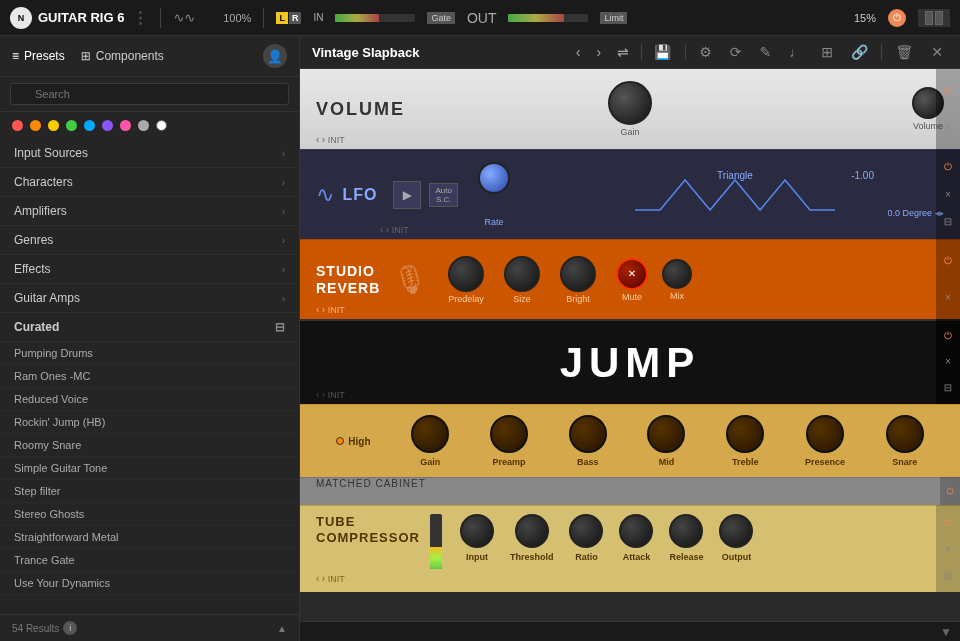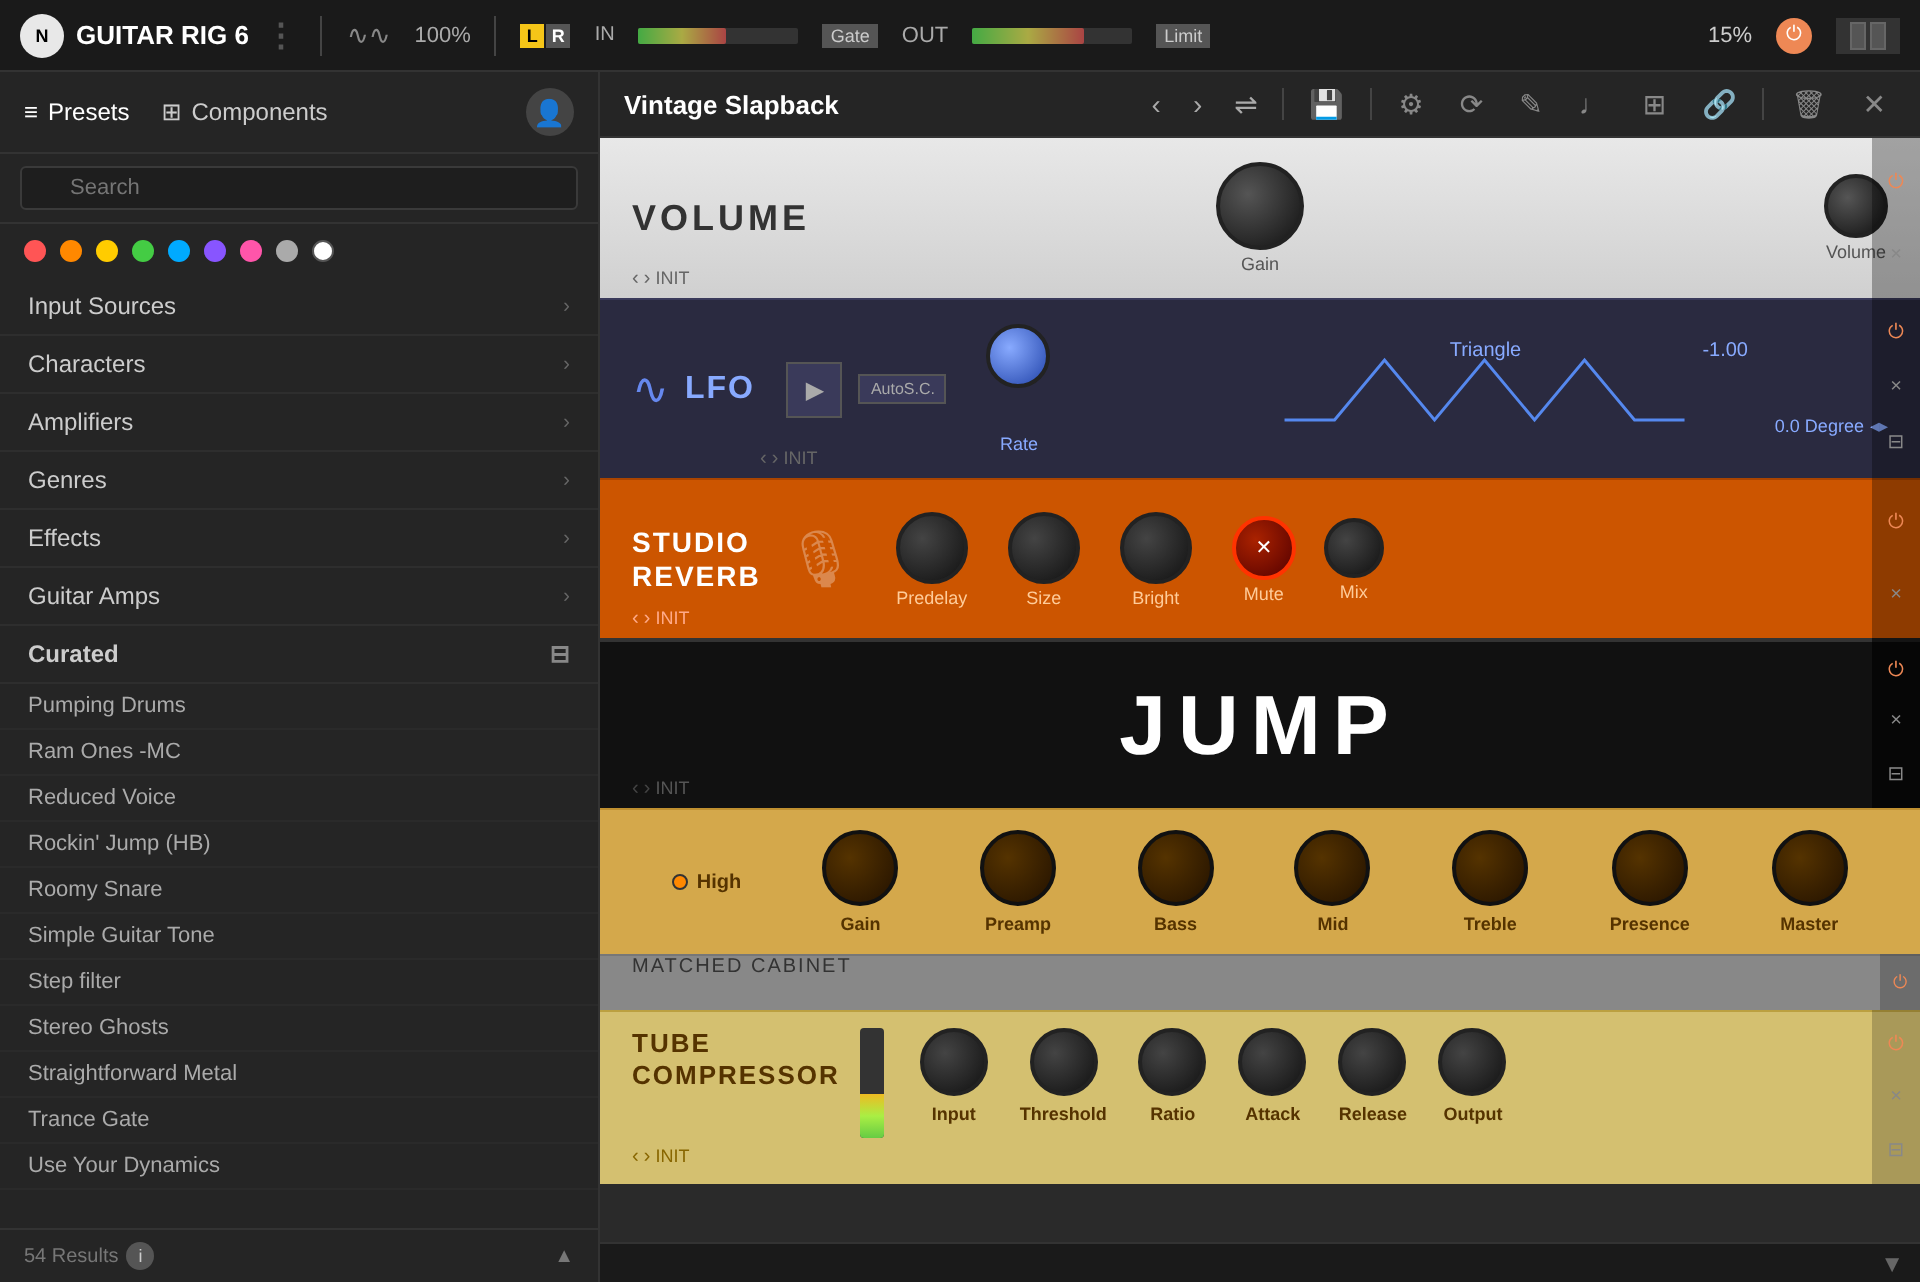--- a/index.html
+++ b/index.html
@@ -10,21 +10,21 @@
     .logo-area { display: flex; align-items: center; gap: 6px; color: #fff; font-weight: bold; font-size: 13px; }
     .logo-circle { width: 22px; height: 22px; background: #e8e8e8; border-radius: 50%; display: flex; align-items: center; justify-content: center; color: #000; font-size: 9px; font-weight: bold; }
     .top-divider { width: 1px; height: 20px; background: #444; }
     .lr-badge { display: flex; gap: 1px; }
     .l-badge { background: #f5c518; color: #000; font-size: 9px; font-weight: bold; padding: 1px 3px; }
     .r-badge { background: #555; color: #fff; font-size: 9px; font-weight: bold; padding: 1px 3px; }
     .in-label { color: #aaa; font-size: 10px; }
     .meter-bar { width: 80px; height: 8px; background: #333; border-radius: 1px; position: relative; }
     .meter-fill { height: 100%; background: linear-gradient(to right, #4a4, #aa4, #a44); border-radius: 1px; }
     .gate-badge { background: #555; color: #ccc; font-size: 9px; padding: 1px 4px; }
-    .out-label { color: #aaa; font-size: 11px; text-align: right; }
+    .out-label { color: #aaa; font-size: 14px; text-align: right; }
     .pct-label { color: #ccc; font-size: 11px; margin-left: auto; }
     .power-btn { width: 18px; height: 18px; border-radius: 50%; background: #e85; border: none; cursor: pointer; display: flex; align-items: center; justify-content: center; color: #fff; font-size: 10px; }
     .slots-btn { width: 32px; height: 18px; background: #333; border: none; cursor: pointer; display: flex; align-items: center; justify-content: center; gap: 2px; }
     .slot-rect { width: 8px; height: 14px; background: #555; border: 1px solid #666; }
 
     
     #main { display: flex; height: 605px; }
 
     
     #sidebar { width: 300px; background: #252525; border-right: 1px solid #333; display: flex; flex-direction: column; }
@@ -67,21 +67,21 @@
     .vol-right-knob { position: absolute; right: 16px; display: flex; flex-direction: column; align-items: center; }
     .knob-small { width: 32px; height: 32px; border-radius: 50%; background: radial-gradient(circle at 35% 35%, #555, #111); border: 2px solid #222; cursor: pointer; }
     .module-init { position: absolute; bottom: 4px; left: 16px; font-size: 9px; color: #666; }
     .arrow-btn { font-size: 10px; color: #666; cursor: pointer; background: none; border: none; }
 
     
     .module-lfo { background: #2a2a40; height: 90px; display: flex; align-items: center; padding: 0 16px; position: relative; border-top: 1px solid #3a3a5a; }
     .lfo-title { font-size: 16px; font-weight: bold; color: #88aaff; letter-spacing: 1px; }
     .lfo-controls { display: flex; align-items: center; gap: 8px; margin-left: 16px; }
     .play-btn { width: 28px; height: 28px; background: #3a3a5a; border: 1px solid #555; cursor: pointer; display: flex; align-items: center; justify-content: center; color: #aaa; font-size: 12px; }
-    .auto-sc-btn { display: flex; flex-direction: row; align-items: center; background: #3a3a5a; border: 1px solid #555; padding: 2px 5px; cursor: pointer; }
+    .auto-sc-btn { display: flex; flex-direction: column; align-items: center; background: #3a3a5a; border: 1px solid #555; padding: 2px 5px; cursor: pointer; }
     .auto-sc-text { font-size: 8px; color: #aaa; }
     .lfo-knob-area { display: flex; flex-direction: column; align-items: center; margin-left: 20px; gap: 21px; }
 
     
     .module-reverb { background: #cc5500; height: 80px; display: flex; align-items: center; padding: 0 16px; position: relative; border-top: 1px solid #aa4400; }
     .reverb-title { display: flex; flex-direction: column; }
     .reverb-title-text { font-size: 14px; font-weight: bold; color: #fff; letter-spacing: 1px; text-transform: uppercase; line-height: 1.2; }
     .reverb-mic { font-size: 28px; color: rgba(255,255,255,0.3); margin: 0 12px; }
     .reverb-knob-row { display: flex; align-items: center; gap: 20px; margin-left: 8px; }
     .knob-with-label { display: flex; flex-direction: column; align-items: center; gap: 2px; }
@@ -133,21 +133,21 @@
 <body>
 
 <div id="topbar">
   <div class="logo-area">
     <div class="logo-circle">N</div>
     <span>GUITAR RIG 6</span>
     <span style="color:#555;font-size:16px;margin-left:2px;">⋮</span>
   </div>
   <div class="top-divider"></div>
   <span style="color:#888;font-size:13px;">∿∿</span>
-  <span style="color:#aaa;">100%</span>
+  <span style="color:#aaa;margin-left:16px;">100%</span>
   <div class="top-divider"></div>
   <div class="lr-badge">
     <span class="l-badge">L</span>
     <span class="r-badge">R</span>
   </div>
   <span class="in-label">IN</span>
   <div class="meter-bar">
     <div class="meter-fill" style="width:55%;"></div>
   </div>
   <span class="gate-badge">Gate</span>
@@ -424,21 +424,21 @@
           <div class="knob-with-label">
             <div class="amp-knob"></div>
             <span class="amp-label">Treble</span>
           </div>
           <div class="knob-with-label">
             <div class="amp-knob"></div>
             <span class="amp-label">Presence</span>
           </div>
           <div class="knob-with-label">
             <div class="amp-knob"></div>
-            <span class="amp-label">Master</span>
+            <span class="amp-label">Snare</span>
           </div>
         </div>
       </div>
 
       <div class="module-wrapper">
         <div class="module-matched">
           <span class="matched-label">MATCHED CABINET</span>
         </div>
         <div class="right-icons-col" style="background:rgba(0,0,0,0.2);width:20px;">
           <span class="r-icon active" style="font-size:9px;">⏻</span>

